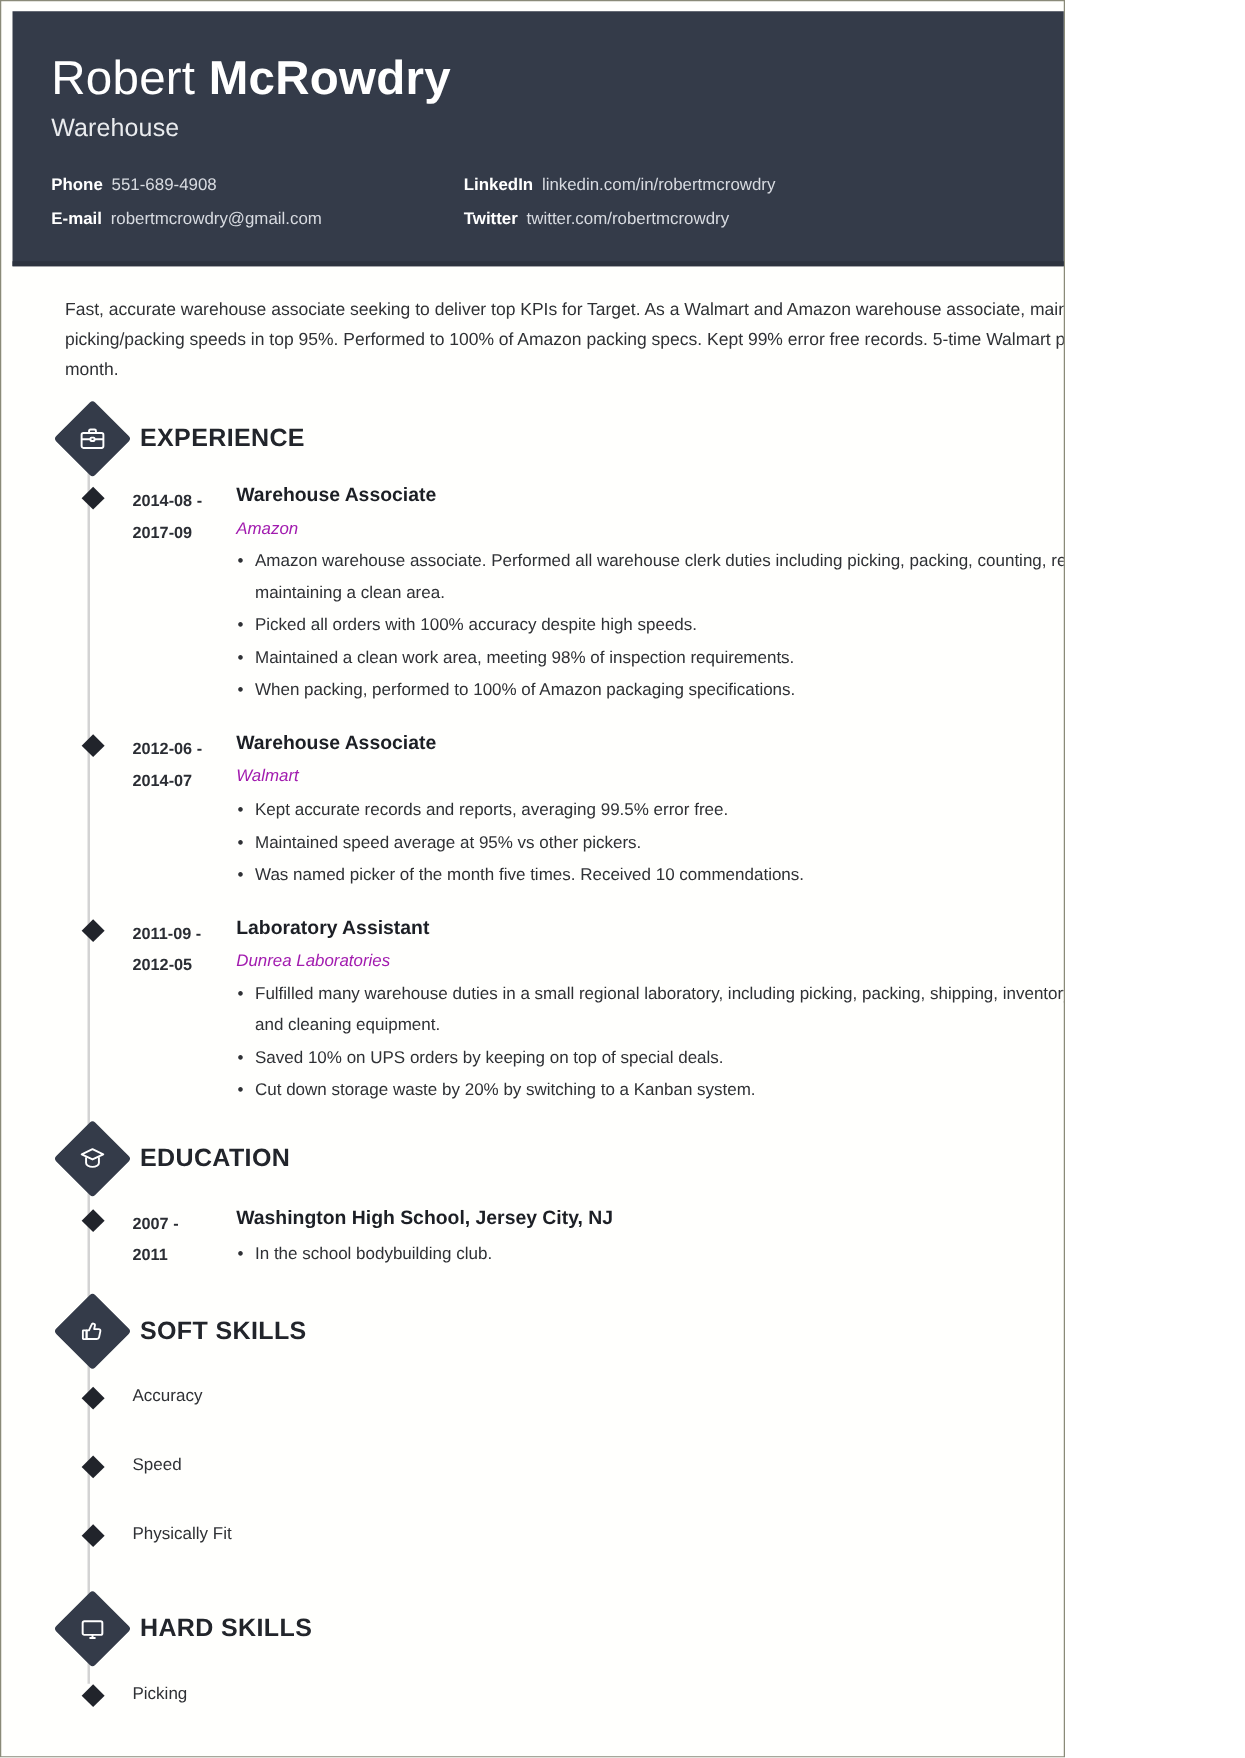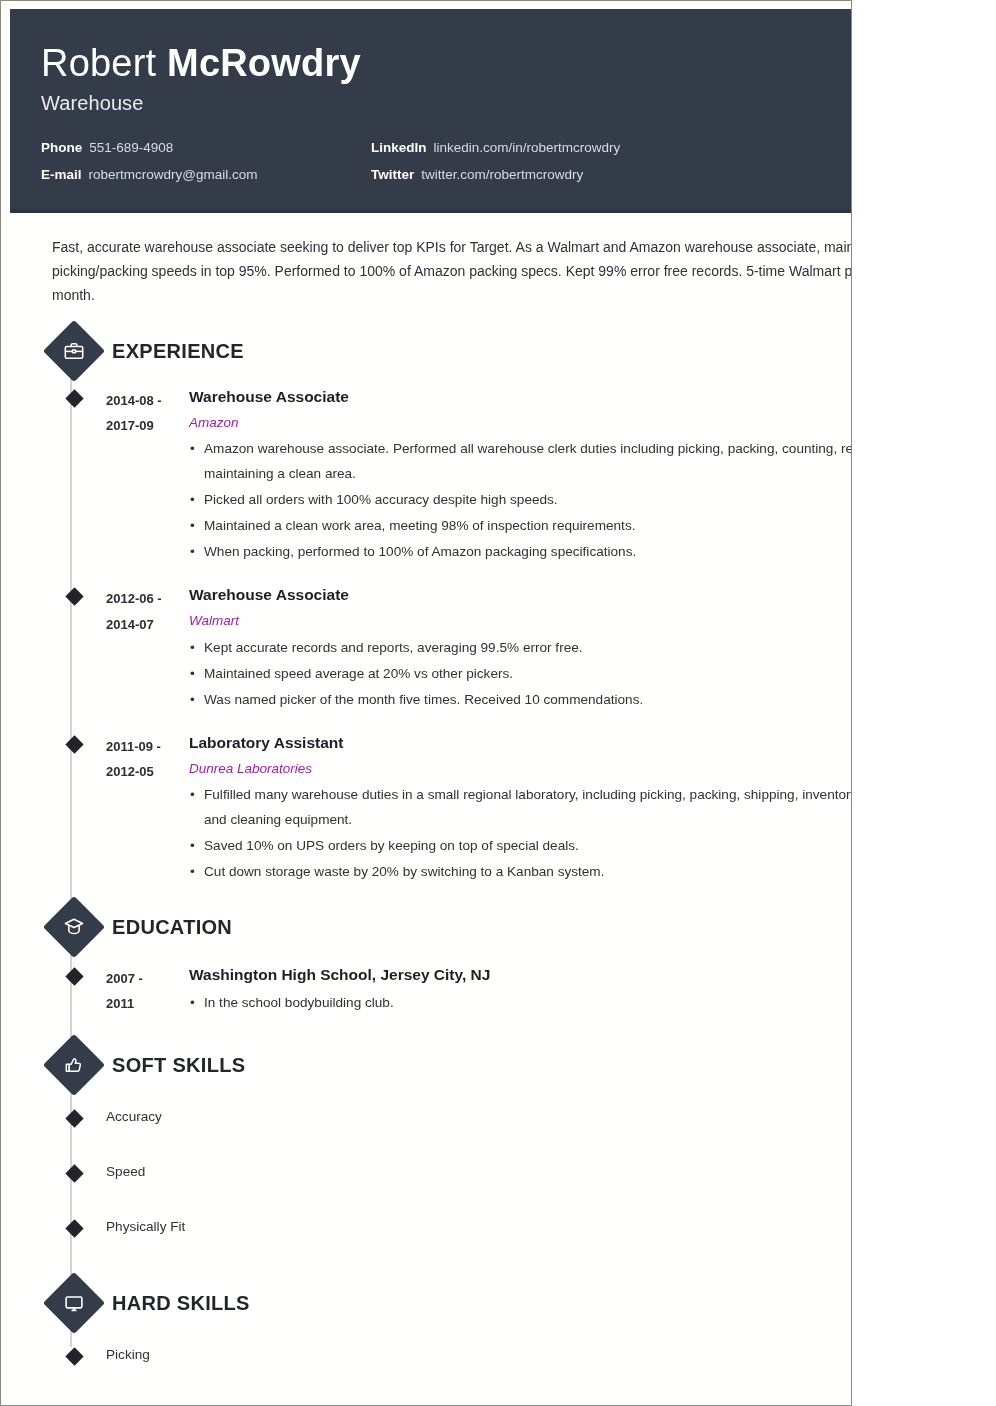--- a/index.html
+++ b/index.html
@@ -316,21 +316,21 @@
         </div>
       <div class="date-col">
         <div>2012-06 -</div>
         <div>2014-07</div>
       </div>
       <div class="detail-col">
         <div class="entry-title">Warehouse Associate</div>
         <div class="entry-sub">Walmart</div>
         <ul class="points">
           <li>Kept accurate records and reports, averaging 99.5% error free.</li>
-          <li>Maintained speed average at 20% vs other pickers.</li>
+          <li>Maintained speed average at 95% vs other pickers.</li>
           <li>Was named picker of the month five times. Received 10 commendations.</li>
         </ul>
       </div>
     </div>
 
     <div class="entry" style="margin-top:21px;">
       <div class="bullet-col">
           <span class="small-diamond"></span>
         </div>
       <div class="date-col">

